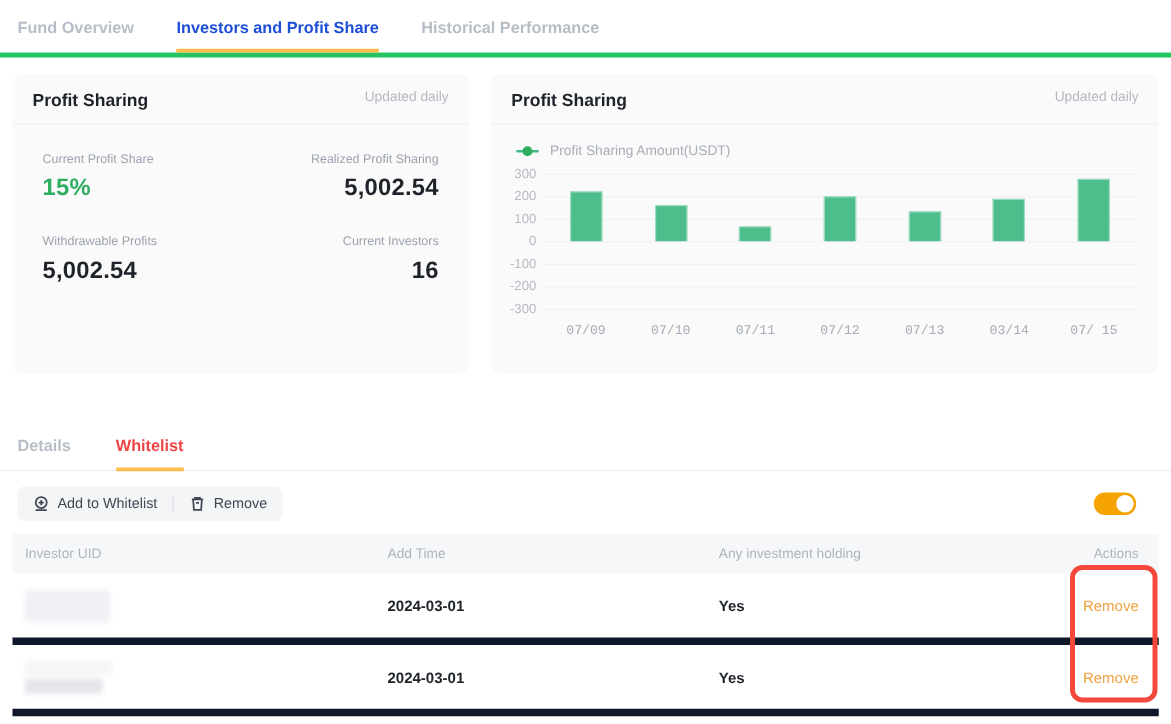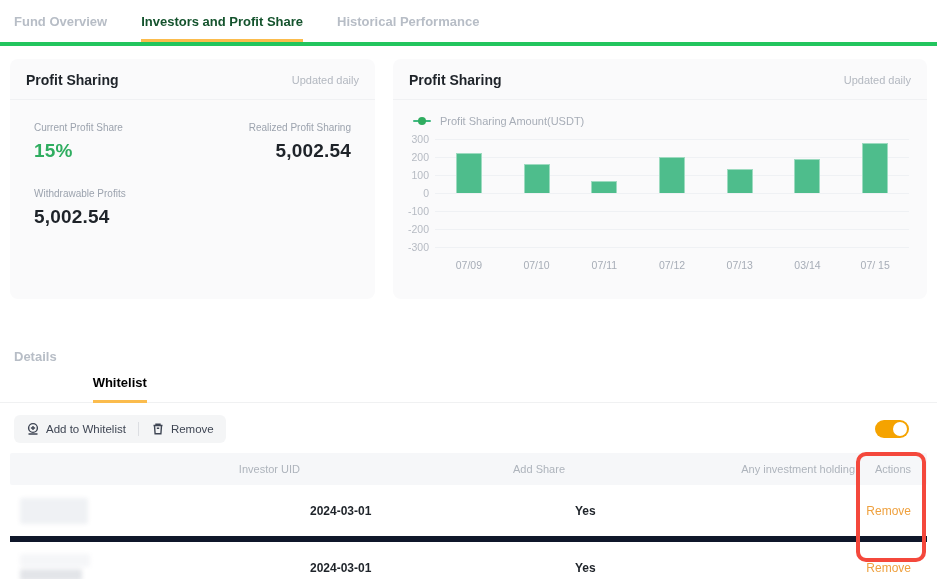--- a/index.html
+++ b/index.html
@@ -2,28 +2,28 @@
 <html><head>
 <meta charset="utf-8">
 <style>
   * { margin:0; padding:0; box-sizing:border-box; }
   html,body { width:937px; height:579px; background:#fff; font-family:"Liberation Sans", sans-serif; overflow:hidden; }
   .page { position:relative; width:937px; height:579px; background:#fff; }
 
   
   .top-tabs { display:flex; gap:34px; padding:14px 0 0 14px; border-bottom:4px solid #22c55e; }
   .top-tab { font-size:13px; font-weight:700; color:#B7BDC6; padding-bottom:10px; border-bottom:3px solid transparent; cursor:pointer; }
-  .top-tab.active { color:#14532d; border-bottom-color:#FBBC4D; }
+  .top-tab.active { color:#1d4ed8; border-bottom-color:#FBBC4D; }
 
   
   .cards { display:flex; gap:18px; margin:13px 10px 0 10px; }
   .card { background:#FAFAFB; border-radius:8px; height:240px; overflow:hidden; }
   .card-stats { width:365px; flex:none; }
   .card-chart { flex:1; }
-  .card-head { display:flex; justify-content:space-between; align-items:center; padding:13px 16px 11px 16px; border-bottom:1px solid #F0F1F3; }
+  .card-head { display:flex; justify-content:space-between; align-items:flex-start; padding:13px 16px 11px 16px; border-bottom:1px solid #F0F1F3; }
   .card-title { font-size:14px; font-weight:700; color:#1E2329; }
   .card-updated { font-size:11px; color:#B3B8C0; }
 
   .stats-grid { display:grid; grid-template-columns:1fr 1fr; row-gap:26px; padding:22px 24px 0 24px; }
   .stat { display:flex; flex-direction:column; gap:7px; }
   .stat.right { text-align:right; }
   .stat-label { font-size:10px; color:#9CA3AE; }
   .stat-value { font-size:19px; font-weight:700; color:#1E2329; letter-spacing:.2px; }
   .stat-value.green { color:#2FAD60; }
 
@@ -35,43 +35,43 @@
 
   .chart-area { display:flex; padding:12px 18px 0 10px; }
   .chart-y-axis { position:relative; width:32px; height:108px; flex:none; }
   .ytick { position:absolute; right:6px; transform:translateY(-50%); font-size:10.5px; color:#B6BBC3; }
   .chart-main { flex:1; }
   .chart-plot { position:relative; height:108px; }
   .gridline { position:absolute; left:0; right:0; height:1px; background:#EFF1F4; }
   .chart-col { position:relative; flex:1; height:100%; }
   .chart-cols { position:absolute; inset:0; display:flex; }
   .bar { position:absolute; bottom:50%; left:50%; transform:translateX(-50%); width:26px; background:#4EBD8C; border:1px solid rgba(255,255,255,.45); border-bottom:none; }
-  .chart-xlabels { display:flex; margin-top:12px; }
+  .chart-xlabels { display:flex; margin-top:12px;font-family:Liberation Mono, monospace; }
   .xlabel { flex:1; text-align:center; font-size:10.5px; color:#A7ADB7; }
 
   
   .section-tabs { display:flex; gap:36px; padding:50px 0 0 14px; border-bottom:1px solid #F0F1F2; }
   .section-tab { font-size:13px; font-weight:700; color:#B7BDC6; padding-bottom:10px; border-bottom:3px solid transparent; margin-bottom:-1px; cursor:pointer; }
-  .section-tab.active { color:#000000; border-bottom-color:#FBBC4D;margin-top:26px; }
+  .section-tab.active { color:#ef4444; border-bottom-color:#FBBC4D; }
 
   
   .toolbar { display:flex; align-items:center; justify-content:space-between; margin:12px 14px 10px 14px; }
   .tool-pill { display:inline-flex; align-items:center; gap:12px; background:#F4F5F6; border-radius:6px; padding:7px 12px; }
   .tool-btn { display:inline-flex; align-items:center; gap:6px; font-size:11.5px; color:#3F4654; cursor:pointer; background:none; border:none; font-family:inherit; }
   .tool-sep { width:1px; height:14px; background:#DCDEE2; }
   .tool-icon { width:14px; height:14px; display:inline-block; }
   .tool-icon svg { width:14px; height:14px; stroke:#3F4654; fill:none; stroke-width:1.4; }
 
   .toggle { position:relative; width:34px; height:18px; border-radius:9px; background:#F5A300; cursor:pointer; margin-right:14px; }
   .toggle-knob { position:absolute; top:2px; right:2px; width:14px; height:14px; border-radius:50%; background:#fff; }
 
   
   .table { margin:4px 10px 0 10px; }
   .t-head { display:grid; grid-template-columns:290px 265px 290px 1fr; background:#F6F7F9; height:32px; align-items:center; border-radius:2px; }
-  .t-head .th { font-size:11px; color:#AEB4BC; padding-left:10px;text-align:right; }
+  .t-head .th { font-size:11px; color:#AEB4BC; padding-left:10px; }
   .t-head .th.actions { text-align:right; padding-right:16px; }
   .t-row { display:grid; grid-template-columns:290px 265px 290px 1fr; height:57px; align-items:center; border-bottom:6px solid #0f172a; }
   .t-cell { padding-left:10px; font-size:12px; font-weight:700; color:#1E2329; }
   .t-cell.actions { text-align:right; padding-right:16px; }
   .remove-link { color:#EFA13F; font-weight:400; font-size:12px; text-decoration:none; cursor:pointer; }
 
   .blur-block { filter:blur(2px); }
   .blur-a { width:68px; height:26px; background:#EFF1F4; border-radius:2px; }
   .blur-b1 { width:70px; height:13px; background:#F5F6F8; border-radius:2px; }
   .blur-b2 { width:62px; height:12px; background:#E3E5E9; border-radius:2px; margin-top:2px; }
@@ -102,20 +102,24 @@
           <span class="stat-label">Current Profit Share</span>
           <span class="stat-value green">15%</span>
         </div>
         <div class="stat right">
           <span class="stat-label">Realized Profit Sharing</span>
           <span class="stat-value">5,002.54</span>
         </div>
         <div class="stat">
           <span class="stat-label">Withdrawable Profits</span>
           <span class="stat-value">5,002.54</span>
+        </div>
+        <div class="stat right">
+          <span class="stat-label">Current Investors</span>
+          <span class="stat-value">16</span>
         </div>
       </div>
     </div>
 
     <div class="card card-chart">
       <div class="card-head">
         <div class="card-title">Profit Sharing</div>
         <div class="card-updated">Updated daily</div>
       </div>
       <div class="legend">
@@ -206,21 +210,21 @@
       </button>
     </div>
     <div class="toggle" style="background: rgb(245, 163, 0);">
       <div class="toggle-knob"></div>
     </div>
   </div>
 
   <div class="table">
     <div class="t-head">
       <div class="th">Investor UID</div>
-      <div class="th">Add Share</div>
+      <div class="th">Add Time</div>
       <div class="th">Any investment holding</div>
       <div class="th actions">Actions</div>
     </div>
 
     <div class="t-row">
       <div class="t-cell">
         <div class="blur-block blur-a"></div>
       </div>
       <div class="t-cell">2024-03-01</div>
       <div class="t-cell">Yes</div>

